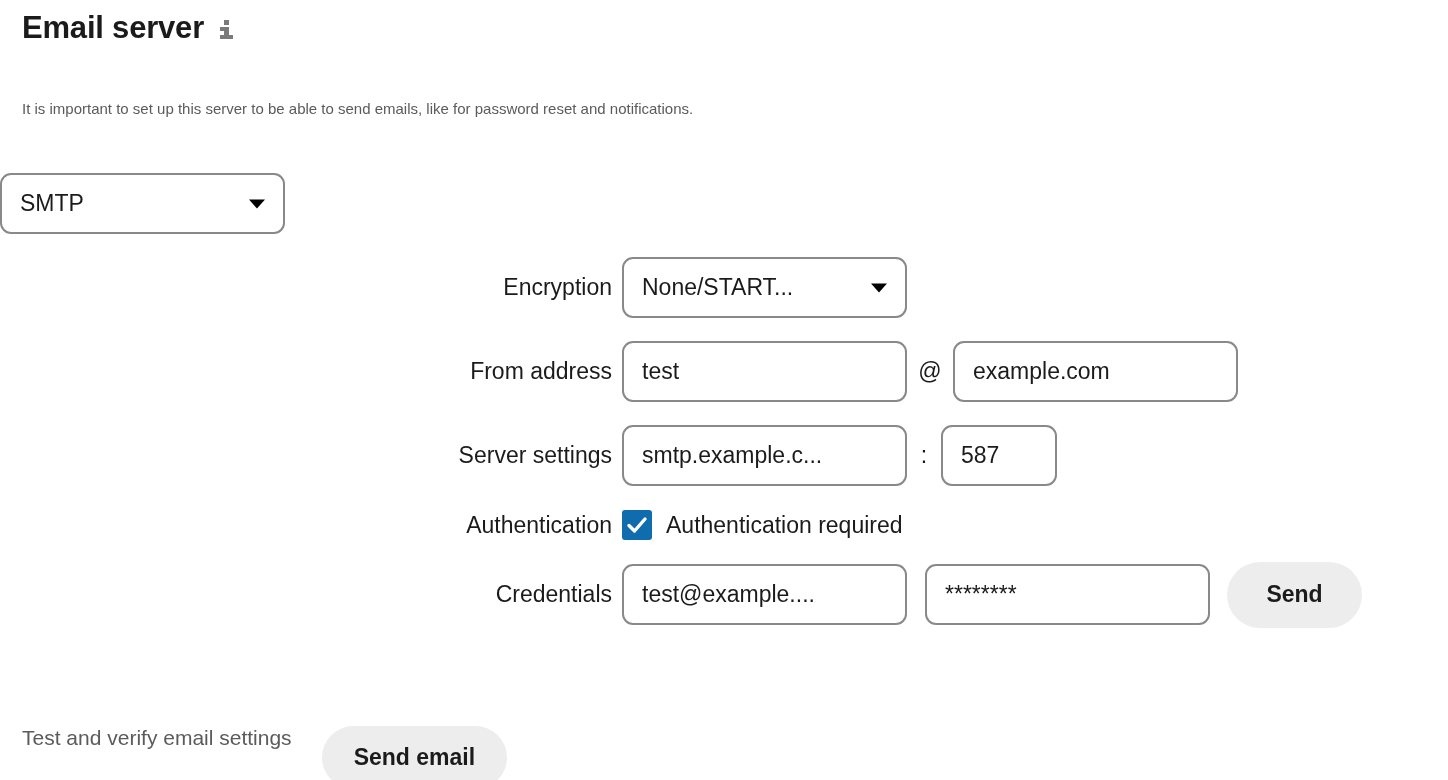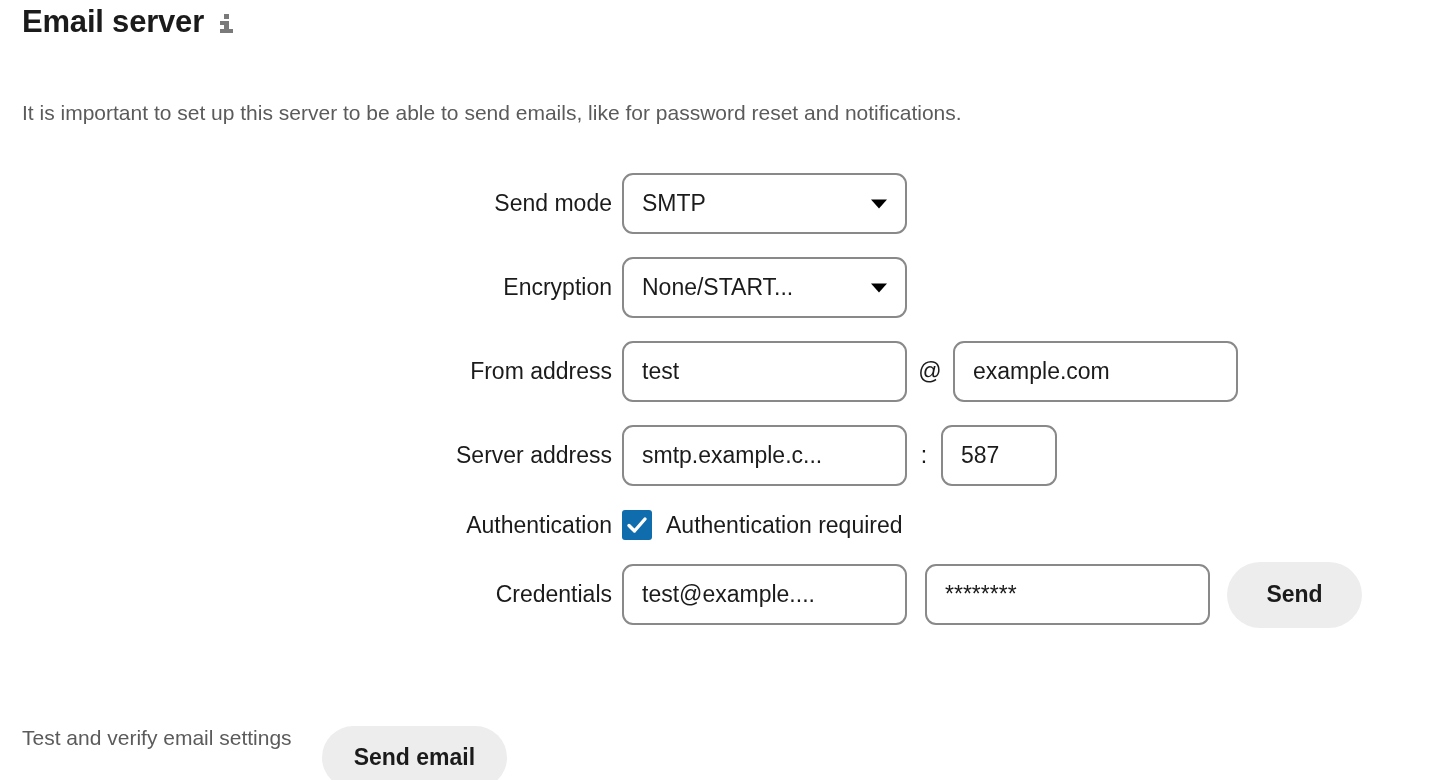--- a/index.html
+++ b/index.html
@@ -14,21 +14,21 @@
     font-family: "Liberation Sans", sans-serif;
     color: #1b1b1b;
     overflow: hidden;
     position: relative;
   }
 
   
   .page-header {
     position: absolute;
     left: 22px;
-    top: 6px;
+    top: 12px;
     display: flex;
     align-items: center;
     gap: 16px;
   }
   .page-title {
     font-size: 31px;
     font-weight: bold;
     color: #1b1b1b;
     letter-spacing: -0.2px;
     line-height: 1;
@@ -70,21 +70,21 @@
     top: 7px;
     width: 7px;
     height: 4px;
     background: #7a7a7a;
   }
 
   .page-description {
     position: absolute;
     left: 22px;
     top: 100px;
-    font-size: 21px;
+    font-size: 15px;
     color: #5b5b5b;
     line-height: 1.2;
     white-space: nowrap;
   }
 
   
   .form {
     position: absolute;
     left: 0;
     top: 171px;
@@ -228,21 +228,20 @@
     <span class="stem"></span>
     <span class="base"></span>
   </span>
 </div>
 
 <div class="page-description">It is important to set up this server to be able to send emails, like for password reset and notifications.</div>
 
 <div class="form">
 
   <div class="form-row">
-    <div class="row-label">Send mode</div>
     <div class="field select w-main">
       <span>SMTP</span>
       <span class="caret"></span>
     </div>
   </div>
 
   <div class="form-row">
     <div class="row-label">Encryption</div>
     <div class="field select w-main">
       <span>None/START...</span>
@@ -255,21 +254,21 @@
     <div class="field w-main">
       <span>test</span>
     </div>
     <div class="sep">@</div>
     <div class="field w-domain">
       <span>example.com</span>
     </div>
   </div>
 
   <div class="form-row">
-    <div class="row-label">Server address</div>
+    <div class="row-label">Server settings</div>
     <div class="field w-main">
       <span>smtp.example.c...</span>
     </div>
     <div class="sep colon">:</div>
     <div class="field w-port">
       <span>587</span>
     </div>
   </div>
 
   <div class="form-row tight">

